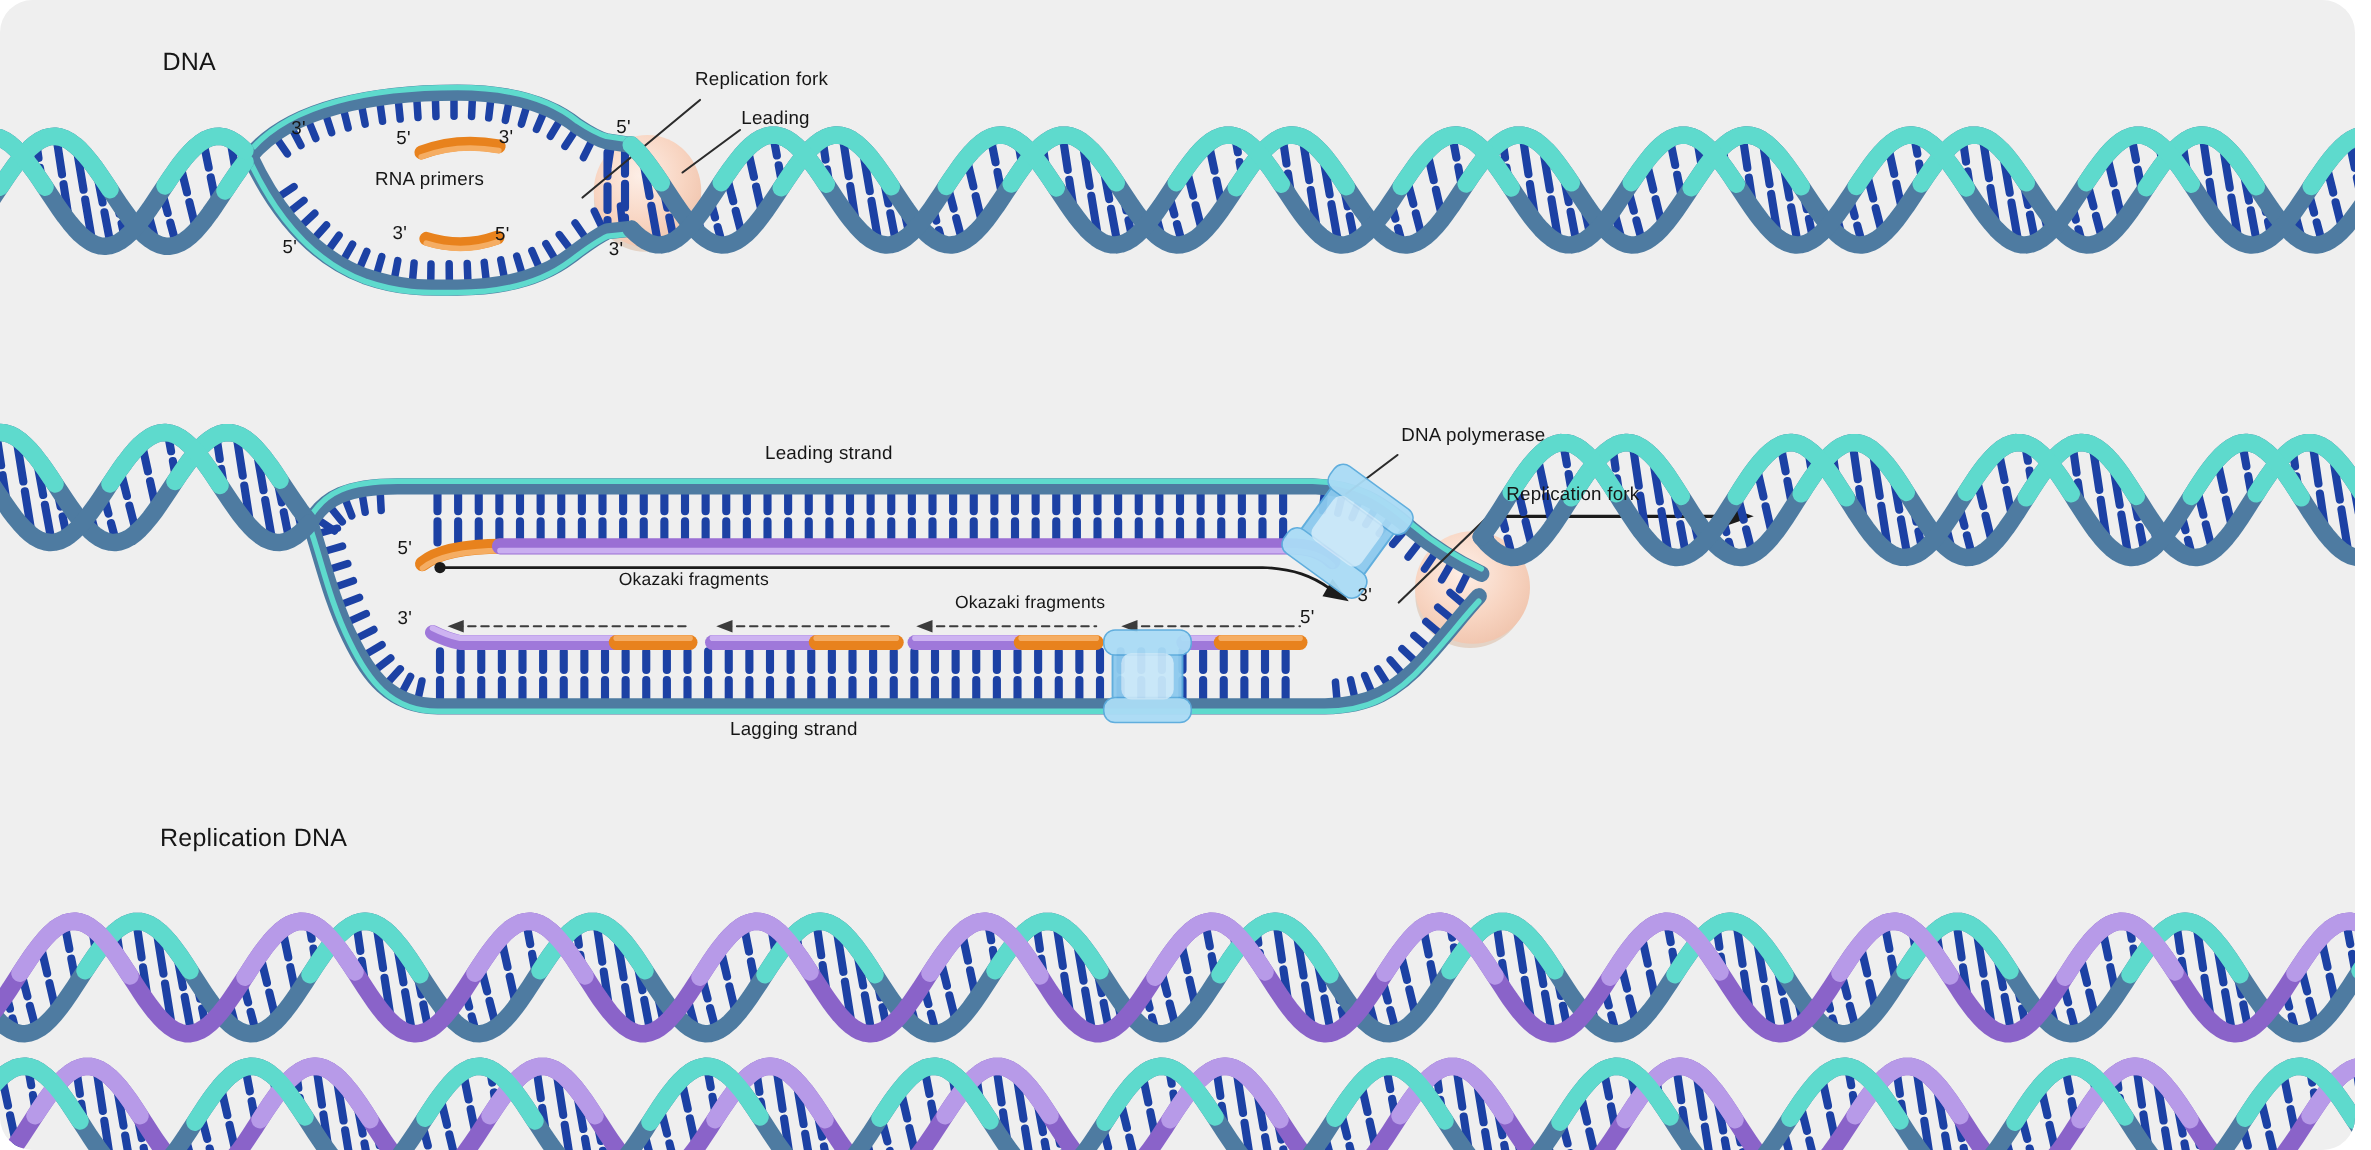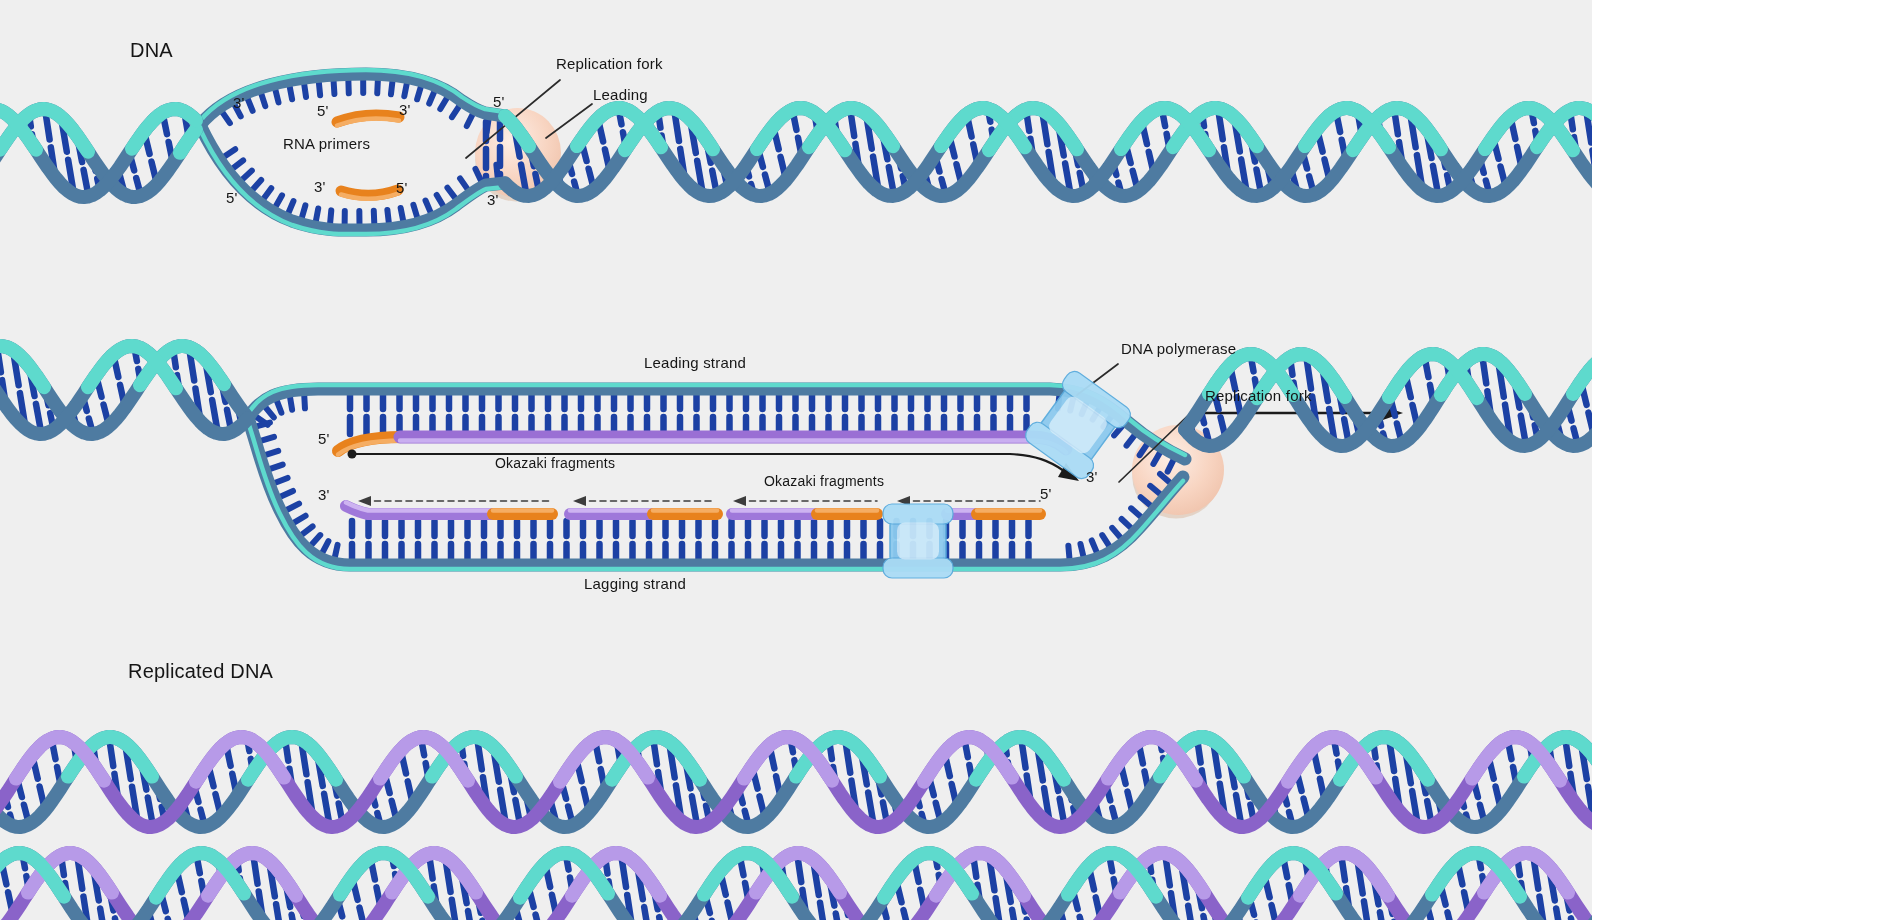--- a/index.html
+++ b/index.html
@@ -1,19 +1,20 @@
 <!DOCTYPE html>
 <html><head>
 <meta charset="utf-8">
 <style>
   html,body{margin:0;padding:0;}
   #stage{
-    position:relative; width:1592px; height:920px; overflow:hidden;
+    position:relative; width:1884px; height:920px; overflow:hidden;
     background:#efefef;
     font-family:"Liberation Sans", sans-serif;
+    border-radius:26px;
   }
   #art{position:absolute;left:0;top:0;}
   .lbl{
     position:absolute; color:#161616; font-size:15px; line-height:1.05;
     white-space:nowrap; letter-spacing:.2px;
   }
   .lbl.big{font-size:20px;}
   .lbl.small{font-size:14px;}
 </style>
 </head>
@@ -677,33 +678,33 @@
         <path d=" M 28 892.6 L 32 886.5 L 36 880.6 L 40 875.1 L 44 869.9 L 48 865.4 L 52 861.4 L 56 858.2 L 60 855.7 L 64 854.0 L 68 853.1 L 72 853.1 L 76 854.0 L 80 855.7 L 84 858.2 L 88 861.4 L 92 865.4 L 96 869.9 L 100 875.1 L 104 880.6 L 108 886.5 L 112 892.6 M 208 895.7 L 212 889.5 L 216 883.5 L 220 877.8 L 224 872.4 L 228 867.6 L 232 863.3 L 236 859.7 L 240 856.8 L 244 854.7 L 248 853.4 L 252 853.0 L 256 853.4 L 260 854.7 L 264 856.8 L 268 859.7 L 272 863.3 L 276 867.6 L 280 872.4 L 284 877.8 L 288 883.5 L 292 889.5 L 296 895.7 M 392 892.6 L 396 886.5 L 400 880.6 L 404 875.1 L 408 869.9 L 412 865.4 L 416 861.4 L 420 858.2 L 424 855.7 L 428 854.0 L 432 853.1 L 436 853.1 L 440 854.0 L 444 855.7 L 448 858.2 L 452 861.4 L 456 865.4 L 460 869.9 L 464 875.1 L 468 880.6 L 472 886.5 L 476 892.6 M 572 895.7 L 576 889.5 L 580 883.5 L 584 877.8 L 588 872.4 L 592 867.6 L 596 863.3 L 600 859.7 L 604 856.8 L 608 854.7 L 612 853.4 L 616 853.0 L 620 853.4 L 624 854.7 L 628 856.8 L 632 859.7 L 636 863.3 L 640 867.6 L 644 872.4 L 648 877.8 L 652 883.5 L 656 889.5 L 660 895.7 M 756 892.6 L 760 886.5 L 764 880.6 L 768 875.1 L 772 869.9 L 776 865.4 L 780 861.4 L 784 858.2 L 788 855.7 L 792 854.0 L 796 853.1 L 800 853.1 L 804 854.0 L 808 855.7 L 812 858.2 L 816 861.4 L 820 865.4 L 824 869.9 L 828 875.1 L 832 880.6 L 836 886.5 L 840 892.6 M 936 895.7 L 940 889.5 L 944 883.5 L 948 877.8 L 952 872.4 L 956 867.6 L 960 863.3 L 964 859.7 L 968 856.8 L 972 854.7 L 976 853.4 L 980 853.0 L 984 853.4 L 988 854.7 L 992 856.8 L 996 859.7 L 1000 863.3 L 1004 867.6 L 1008 872.4 L 1012 877.8 L 1016 883.5 L 1020 889.5 L 1024 895.7 M 1120 892.6 L 1124 886.5 L 1128 880.6 L 1132 875.1 L 1136 869.9 L 1140 865.4 L 1144 861.4 L 1148 858.2 L 1152 855.7 L 1156 854.0 L 1160 853.1 L 1164 853.1 L 1168 854.0 L 1172 855.7 L 1176 858.2 L 1180 861.4 L 1184 865.4 L 1188 869.9 L 1192 875.1 L 1196 880.6 L 1200 886.5 L 1204 892.6 M 1300 895.7 L 1304 889.5 L 1308 883.5 L 1312 877.8 L 1316 872.4 L 1320 867.6 L 1324 863.3 L 1328 859.7 L 1332 856.8 L 1336 854.7 L 1340 853.4 L 1344 853.0 L 1348 853.4 L 1352 854.7 L 1356 856.8 L 1360 859.7 L 1364 863.3 L 1368 867.6 L 1372 872.4 L 1376 877.8 L 1380 883.5 L 1384 889.5 L 1388 895.7 M 1484 892.6 L 1488 886.5 L 1492 880.6 L 1496 875.1 L 1500 869.9 L 1504 865.4 L 1508 861.4 L 1512 858.2 L 1516 855.7 L 1520 854.0 L 1524 853.1 L 1528 853.1 L 1532 854.0 L 1536 855.7 L 1540 858.2 L 1544 861.4 L 1548 865.4 L 1552 869.9 L 1556 875.1 L 1560 880.6 L 1564 886.5 L 1568 892.6 M 1664 895.7 L 1668 889.5 L 1672 883.5 L 1676 877.8 L 1680 872.4 L 1684 867.6 L 1688 863.3 L 1692 859.7 L 1696 856.8 L 1700 854.7 L 1704 853.4 L 1708 853.0 L 1712 853.4 L 1716 854.7 L 1720 856.8 L 1724 859.7 L 1728 863.3 L 1732 867.6 L 1736 872.4 L 1740 877.8 L 1744 883.5 L 1748 889.5 L 1752 895.7 M 1848 892.6 L 1852 886.5 L 1856 880.6 L 1860 875.1 L 1864 869.9 L 1868 865.4 L 1872 861.4 L 1876 858.2 L 1880 855.7 L 1884 854.0 L 1888 853.1 L 1892 853.1 L 1896 854.0 L 1900 855.7 L 1904 858.2 L 1908 861.4" fill="none" stroke="#b79ae8" stroke-width="14" stroke-linecap="round" stroke-linejoin="round"></path>
         <path d=" M -12 876.8 L -8 871.6 L -4 866.8 L 0 862.6 L 4 859.1 L 8 856.4 L 12 854.4 L 16 853.3 L 20 853.0 L 24 853.6 L 28 855.0 L 32 857.3 L 36 860.3 L 40 864.0 L 44 868.4 L 48 873.3 L 52 878.7 L 56 884.5 L 60 890.6 L 64 896.7 M 156 897.7 L 160 891.5 L 164 885.4 L 168 879.6 L 172 874.1 L 176 869.1 L 180 864.6 L 184 860.8 L 188 857.7 L 192 855.3 L 196 853.8 L 200 853.0 L 204 853.2 L 208 854.2 L 212 856.0 L 216 858.7 L 220 862.0 L 224 866.1 L 228 870.8 L 232 876.0 L 236 881.6 L 240 887.5 L 244 893.6 M 340 894.6 L 344 888.5 L 348 882.5 L 352 876.8 L 356 871.6 L 360 866.8 L 364 862.6 L 368 859.1 L 372 856.4 L 376 854.4 L 380 853.3 L 384 853.0 L 388 853.6 L 392 855.0 L 396 857.3 L 400 860.3 L 404 864.0 L 408 868.4 L 412 873.3 L 416 878.7 L 420 884.5 L 424 890.6 L 428 896.7 M 520 897.7 L 524 891.5 L 528 885.4 L 532 879.6 L 536 874.1 L 540 869.1 L 544 864.6 L 548 860.8 L 552 857.7 L 556 855.3 L 560 853.8 L 564 853.0 L 568 853.2 L 572 854.2 L 576 856.0 L 580 858.7 L 584 862.0 L 588 866.1 L 592 870.8 L 596 876.0 L 600 881.6 L 604 887.5 L 608 893.6 M 704 894.6 L 708 888.5 L 712 882.5 L 716 876.8 L 720 871.6 L 724 866.8 L 728 862.6 L 732 859.1 L 736 856.4 L 740 854.4 L 744 853.3 L 748 853.0 L 752 853.6 L 756 855.0 L 760 857.3 L 764 860.3 L 768 864.0 L 772 868.4 L 776 873.3 L 780 878.7 L 784 884.5 L 788 890.6 L 792 896.7 M 884 897.7 L 888 891.5 L 892 885.4 L 896 879.6 L 900 874.1 L 904 869.1 L 908 864.6 L 912 860.8 L 916 857.7 L 920 855.3 L 924 853.8 L 928 853.0 L 932 853.2 L 936 854.2 L 940 856.0 L 944 858.7 L 948 862.0 L 952 866.1 L 956 870.8 L 960 876.0 L 964 881.6 L 968 887.5 L 972 893.6 M 1068 894.6 L 1072 888.5 L 1076 882.5 L 1080 876.8 L 1084 871.6 L 1088 866.8 L 1092 862.6 L 1096 859.1 L 1100 856.4 L 1104 854.4 L 1108 853.3 L 1112 853.0 L 1116 853.6 L 1120 855.0 L 1124 857.3 L 1128 860.3 L 1132 864.0 L 1136 868.4 L 1140 873.3 L 1144 878.7 L 1148 884.5 L 1152 890.6 L 1156 896.7 M 1248 897.7 L 1252 891.5 L 1256 885.4 L 1260 879.6 L 1264 874.1 L 1268 869.1 L 1272 864.6 L 1276 860.8 L 1280 857.7 L 1284 855.3 L 1288 853.8 L 1292 853.0 L 1296 853.2 L 1300 854.2 L 1304 856.0 L 1308 858.7 L 1312 862.0 L 1316 866.1 L 1320 870.8 L 1324 876.0 L 1328 881.6 L 1332 887.5 L 1336 893.6 M 1432 894.6 L 1436 888.5 L 1440 882.5 L 1444 876.8 L 1448 871.6 L 1452 866.8 L 1456 862.6 L 1460 859.1 L 1464 856.4 L 1468 854.4 L 1472 853.3 L 1476 853.0 L 1480 853.6 L 1484 855.0 L 1488 857.3 L 1492 860.3 L 1496 864.0 L 1500 868.4 L 1504 873.3 L 1508 878.7 L 1512 884.5 L 1516 890.6 L 1520 896.7 M 1612 897.7 L 1616 891.5 L 1620 885.4 L 1624 879.6 L 1628 874.1 L 1632 869.1 L 1636 864.6 L 1640 860.8 L 1644 857.7 L 1648 855.3 L 1652 853.8 L 1656 853.0 L 1660 853.2 L 1664 854.2 L 1668 856.0 L 1672 858.7 L 1676 862.0 L 1680 866.1 L 1684 870.8 L 1688 876.0 L 1692 881.6 L 1696 887.5 L 1700 893.6 M 1796 894.6 L 1800 888.5 L 1804 882.5 L 1808 876.8 L 1812 871.6 L 1816 866.8 L 1820 862.6 L 1824 859.1 L 1828 856.4 L 1832 854.4 L 1836 853.3 L 1840 853.0 L 1844 853.6 L 1848 855.0 L 1852 857.3 L 1856 860.3 L 1860 864.0 L 1864 868.4 L 1868 873.3 L 1872 878.7 L 1876 884.5 L 1880 890.6 L 1884 896.7" fill="none" stroke="#5edacd" stroke-width="14" stroke-linecap="round" stroke-linejoin="round"></path>
       </g>
     </svg>
 
   <div class="lbl big" style="left:130px;top:40px">DNA</div>
   <div class="lbl" style="left:233px;top:95px">3'</div>
   <div class="lbl" style="left:226px;top:190px">5'</div>
   <div class="lbl" style="left:317px;top:103px">5'</div>
   <div class="lbl" style="left:399px;top:102px">3'</div>
-  <div class="lbl" style="left:283px;top:136px">RNA primers</div>
+  <div class="lbl" style="left:300px;top:136px">RNA primers</div>
   <div class="lbl" style="left:314px;top:179px">3'</div>
   <div class="lbl" style="left:396px;top:180px">5'</div>
   <div class="lbl" style="left:556px;top:56px">Replication fork</div>
   <div class="lbl" style="left:593px;top:87px">Leading</div>
   <div class="lbl" style="left:493px;top:94px">5'</div>
   <div class="lbl" style="left:487px;top:192px">3'</div>
 
-  <div class="lbl" style="left:644px;top:355px">Leading strand</div>
+  <div class="lbl" style="left:612px;top:355px">Leading strand</div>
   <div class="lbl" style="left:318px;top:431px">5'</div>
   <div class="lbl small" style="left:495px;top:456px">Okazaki fragments</div>
   <div class="lbl" style="left:318px;top:487px">3'</div>
   <div class="lbl small" style="left:764px;top:474px">Okazaki fragments</div>
   <div class="lbl" style="left:1040px;top:486px">5'</div>
   <div class="lbl" style="left:1121px;top:341px">DNA polymerase</div>
   <div class="lbl" style="left:1205px;top:388px">Replication fork</div>
   <div class="lbl" style="left:1086px;top:469px">3'</div>
   <div class="lbl" style="left:584px;top:576px">Lagging strand</div>
 
-  <div class="lbl big" style="left:128px;top:661px">Replicated DNA</div>
+  <div class="lbl big" style="left:128px;top:661px">Replication DNA</div>
 </div>
 
 </body></html>

